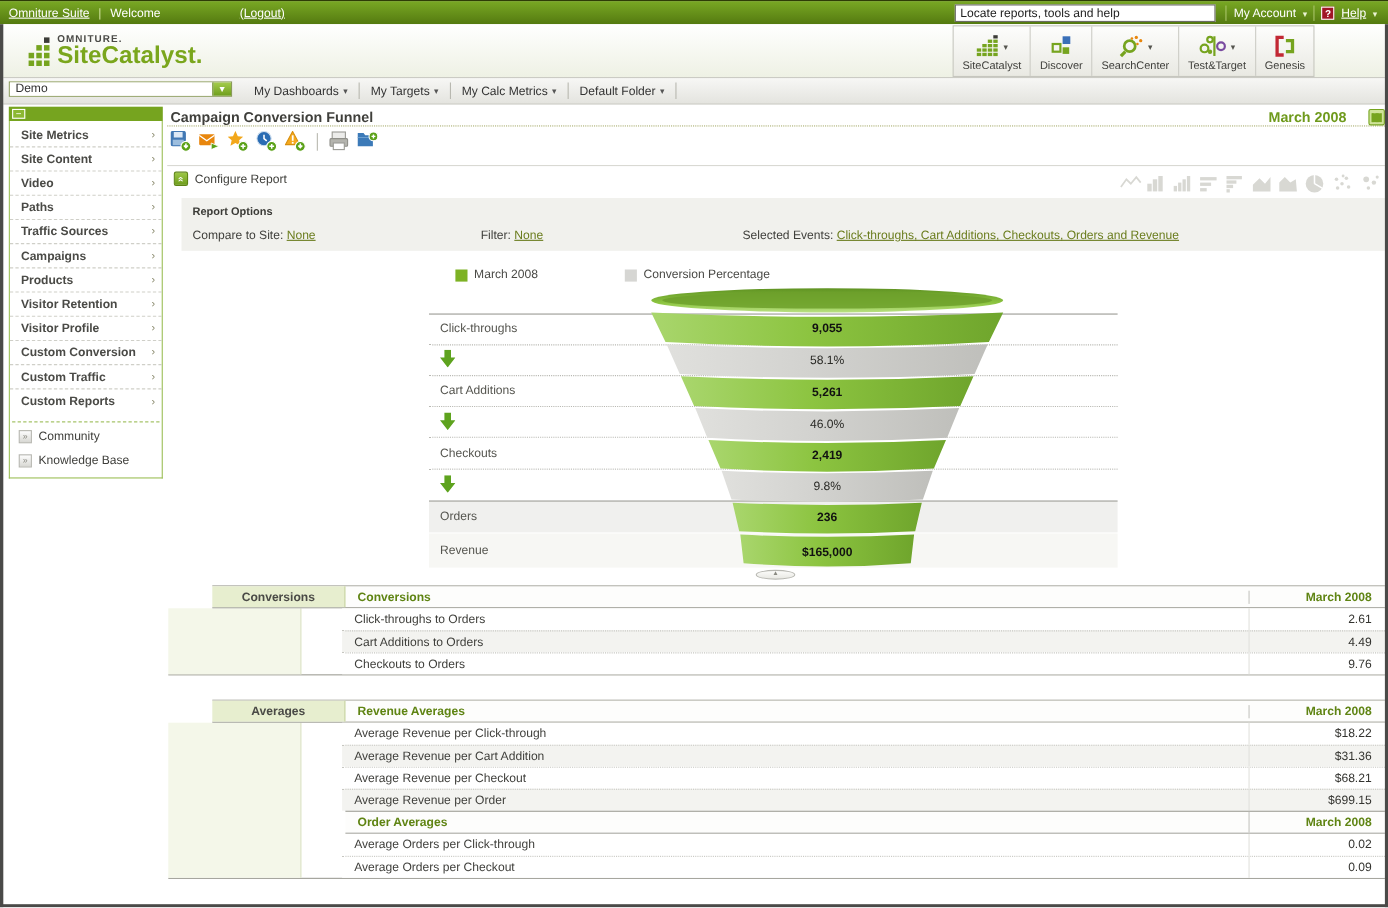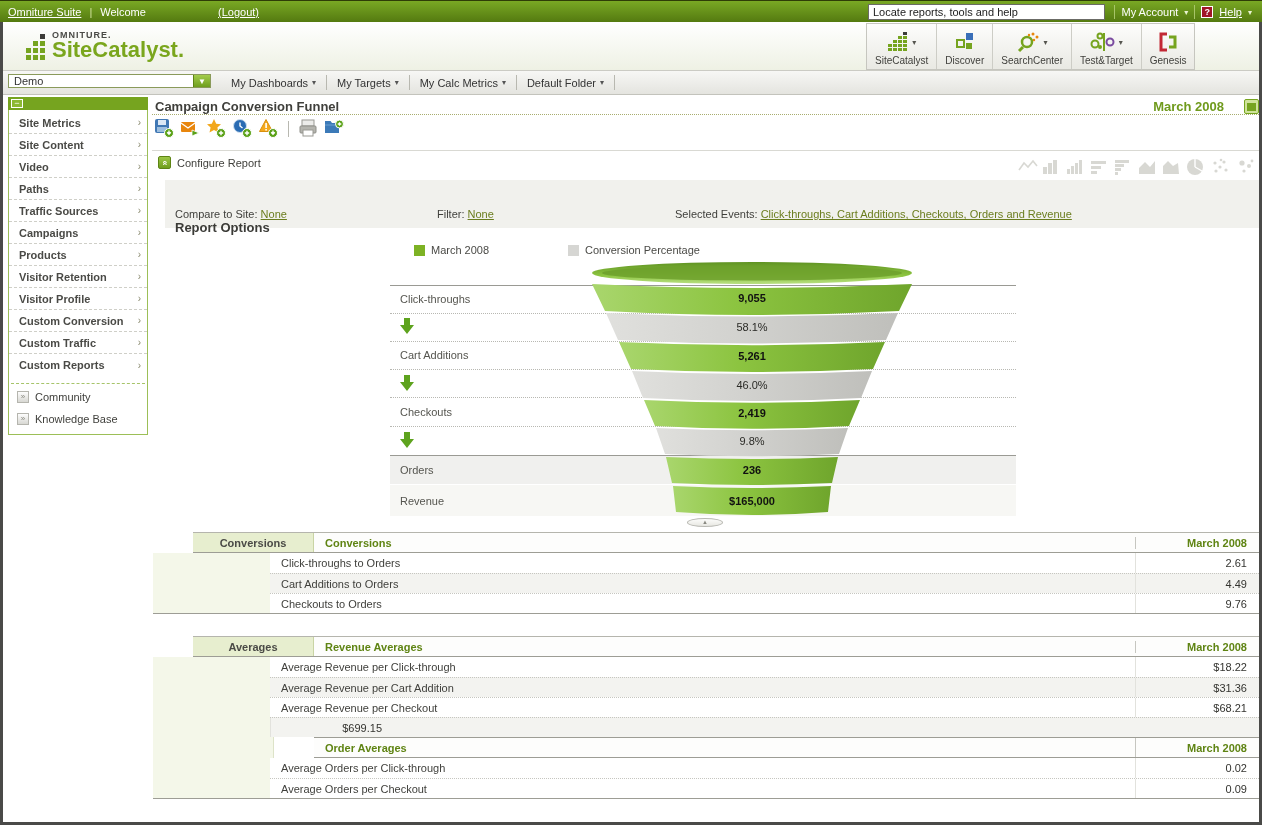--- a/index.html
+++ b/index.html
@@ -105,21 +105,21 @@
   .cfg-row { position:absolute; left:158px; top:156px; display:flex; align-items:center; gap:6px; cursor:pointer; }
   .cfg-ic { width:13px; height:13px; background:linear-gradient(#9cc646,#6f9e1d); border:1px solid #5d8414;
     border-radius:2px; color:#fff; font-size:9px; font-weight:bold; display:flex; align-items:center;
     justify-content:center; }
   .cfg-ic span { display:inline-block; transform:rotate(90deg); line-height:0; }
   .cfg-lbl { font-size:11px; color:#3f3f3b; }
 
   .charttype-icons { position:absolute; left:1018px; top:158px; cursor:pointer; }
 
   .opt-panel { position:absolute; left:165px; top:180px; width:1094px; height:48px; background:#f1f1ed; }
-  .opt-head { position:absolute; left:10px; top:7px; font-size:13px; font-weight:bold; color:#3b3b37;margin-top:33px; }
+  .opt-head { position:absolute; left:10px; top:7px; font-size:10px; font-weight:bold; color:#3b3b37; }
   .opt-item { position:absolute; top:28px; font-size:11px; color:#3f3f3b; }
   .opt-link { color:#6b7d1e; text-decoration:underline; cursor:pointer; }
 
   
   .legend { position:absolute; top:244px; display:flex; align-items:center; gap:6px; font-size:11px; color:#4a4a46; }
   .sw { width:11px; height:11px; }
 
   .frow-line { position:absolute; left:390px; width:626px; height:0; }
   .solid { border-top:1px solid #9a9a94; }
   .dotted { border-top:1px dotted #b8b8b2; }
@@ -140,21 +140,21 @@
   .side-col { position:absolute; left:0; top:21px; bottom:0; width:121px; background:#f4f7e9;
     border-right:1px solid #dde3c8; }
   .t-header { position:relative; display:flex; height:21px; border-top:1px solid #b5b5ad;
     border-bottom:1px solid #9d9d95; background:#fdfdfc; }
   .side-label { width:121px; background:#e7eecf; border-right:1px solid #c9d4a4; display:flex;
     align-items:center; justify-content:center; font-weight:bold; color:#4a4a46; }
   .t-main { flex:1; display:flex; align-items:center; }
   .h-title { padding-left:11px; font-weight:bold; color:#5f8413; flex:1; }
   .h-period { width:124px; border-left:1px solid #c6c6c0; font-weight:bold; color:#5f8413;
     text-align:right; padding-right:12px; }
-  .t-row { position:relative; margin-left:77px; height:20px; display:flex; align-items:center; background:#fff; }
+  .t-row { position:relative; margin-left:118px; height:20px; display:flex; align-items:center; background:#fff; }
   .t-row.alt { background:#f3f3f0; }
   .t-row + .t-row { border-top:1px dotted #c6c6c0; }
   .r-label { flex:1; padding-left:11px; color:#3f3f3b; }
   .r-value { width:124px; border-left:1px solid #e2e2dd; text-align:right; padding-right:12px; color:#33332f;
     align-self:stretch; display:flex; align-items:center; justify-content:flex-end; }
   .t-subheader { position:relative; margin-left:121px; display:flex; height:21px; border-top:1px solid #9d9d95;
     border-bottom:1px solid #9d9d95; background:#fdfdfc; align-items:center; }
   .block-end { border-bottom:1px solid #9d9d95; }
 </style>
 </head>
@@ -621,20 +621,21 @@
     </div>
     <div class="t-row alt">
       <span class="r-label">Average Revenue per Cart Addition</span>
       <span class="r-value">$31.36</span>
     </div>
     <div class="t-row">
       <span class="r-label">Average Revenue per Checkout</span>
       <span class="r-value">$68.21</span>
     </div>
     <div class="t-row alt">
+      <span class="r-label">Average Revenue per Order</span>
       <span class="r-value">$699.15</span>
     </div>
     <div class="t-subheader">
       <span class="h-title">Order Averages</span>
       <span class="h-period" style="align-self:stretch;display:flex;align-items:center;justify-content:flex-end">March 2008</span>
     </div>
     <div class="t-row">
       <span class="r-label">Average Orders per Click-through</span>
       <span class="r-value">0.02</span>
     </div>

